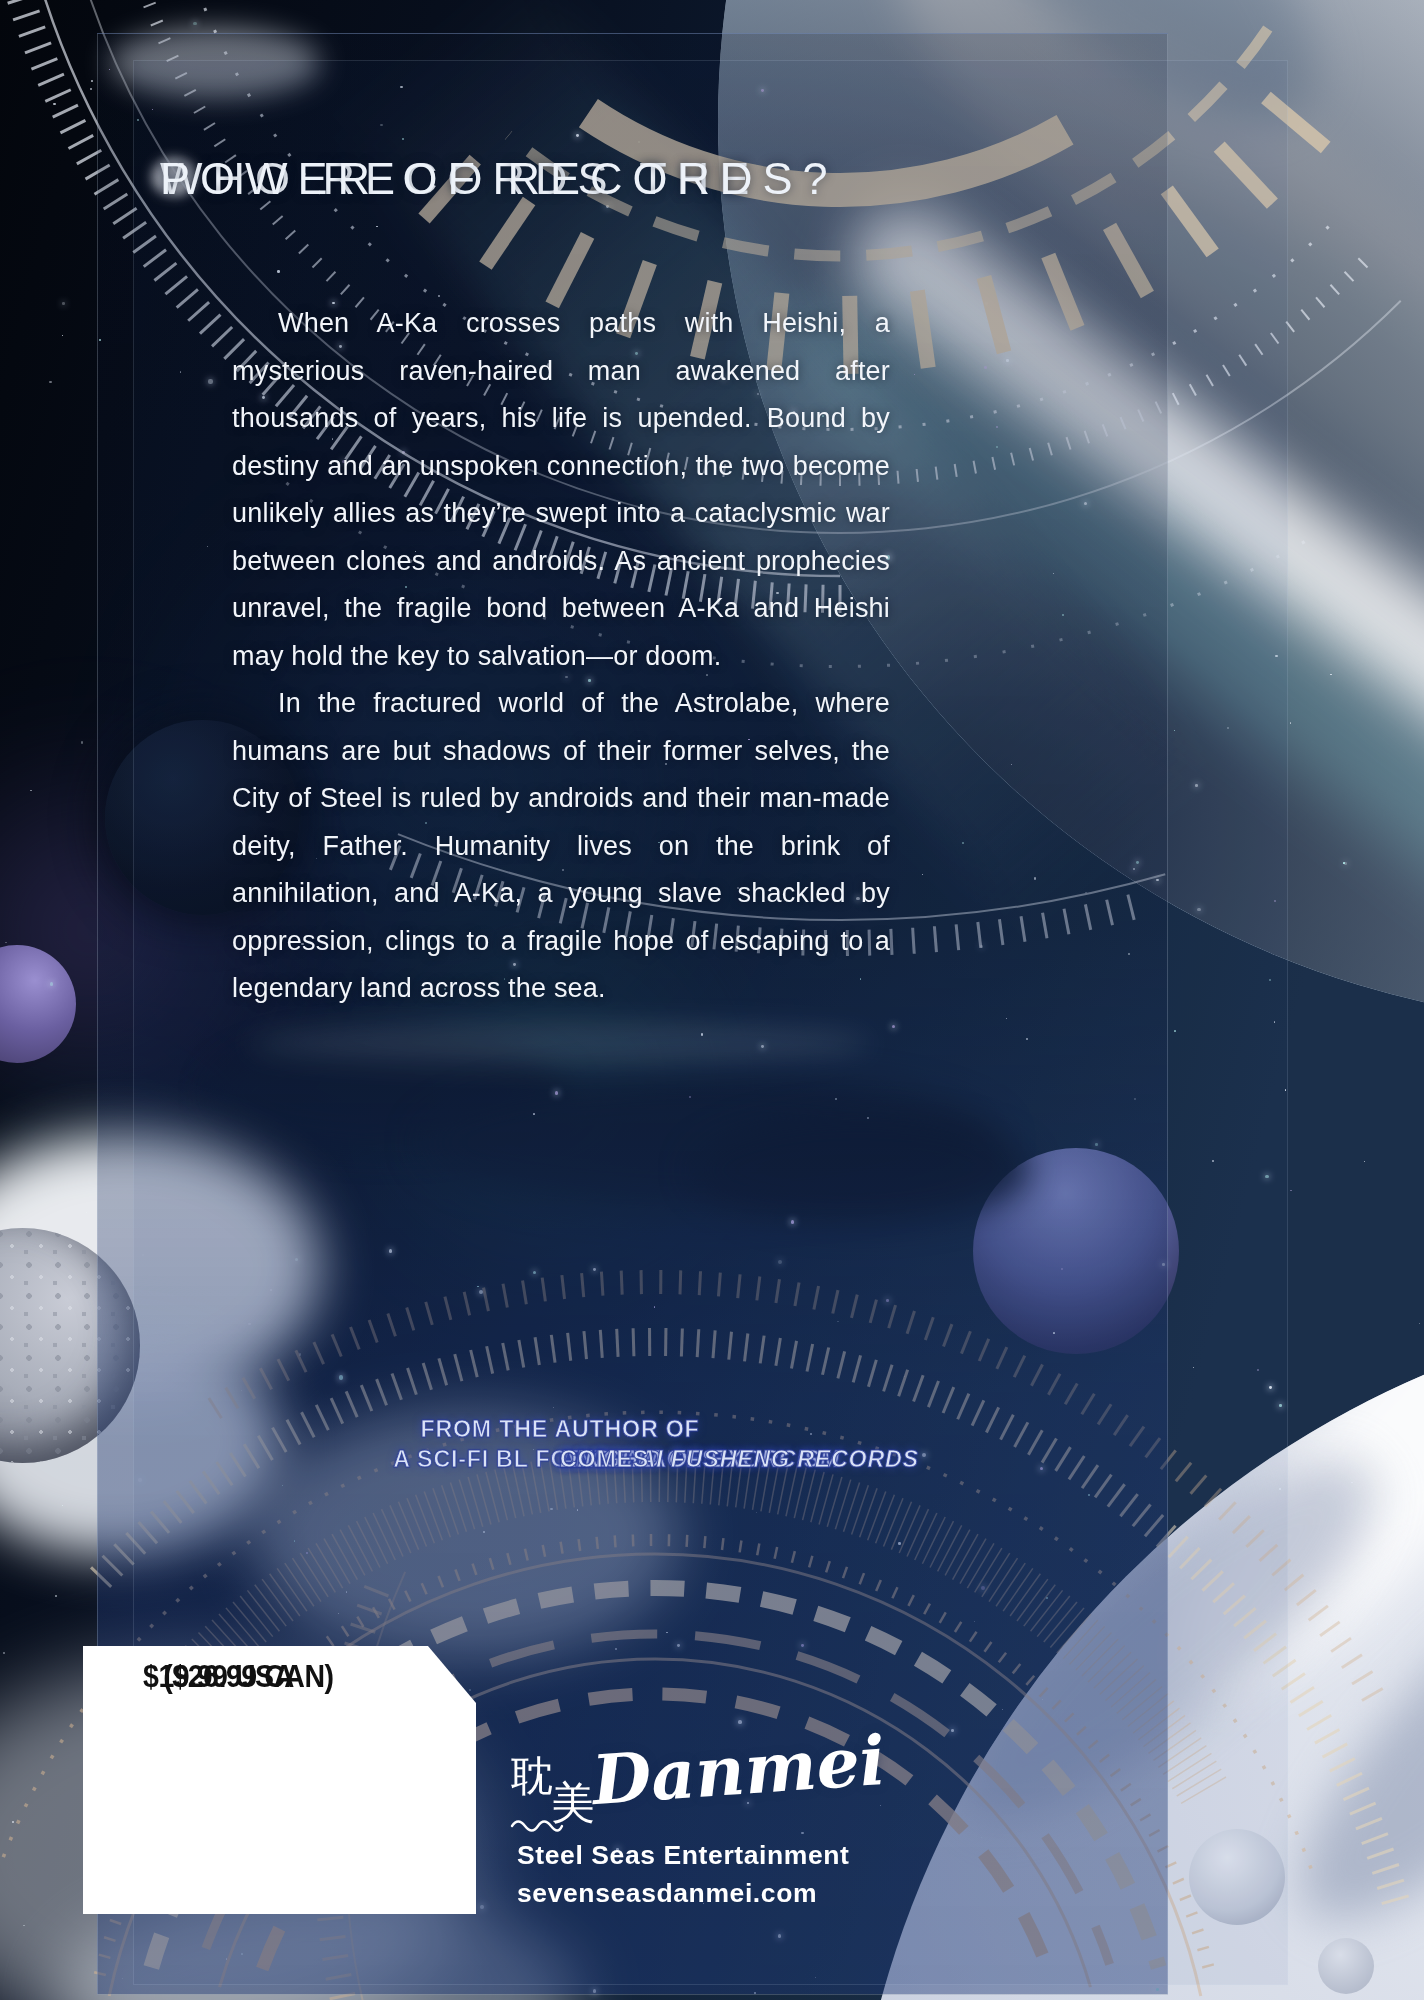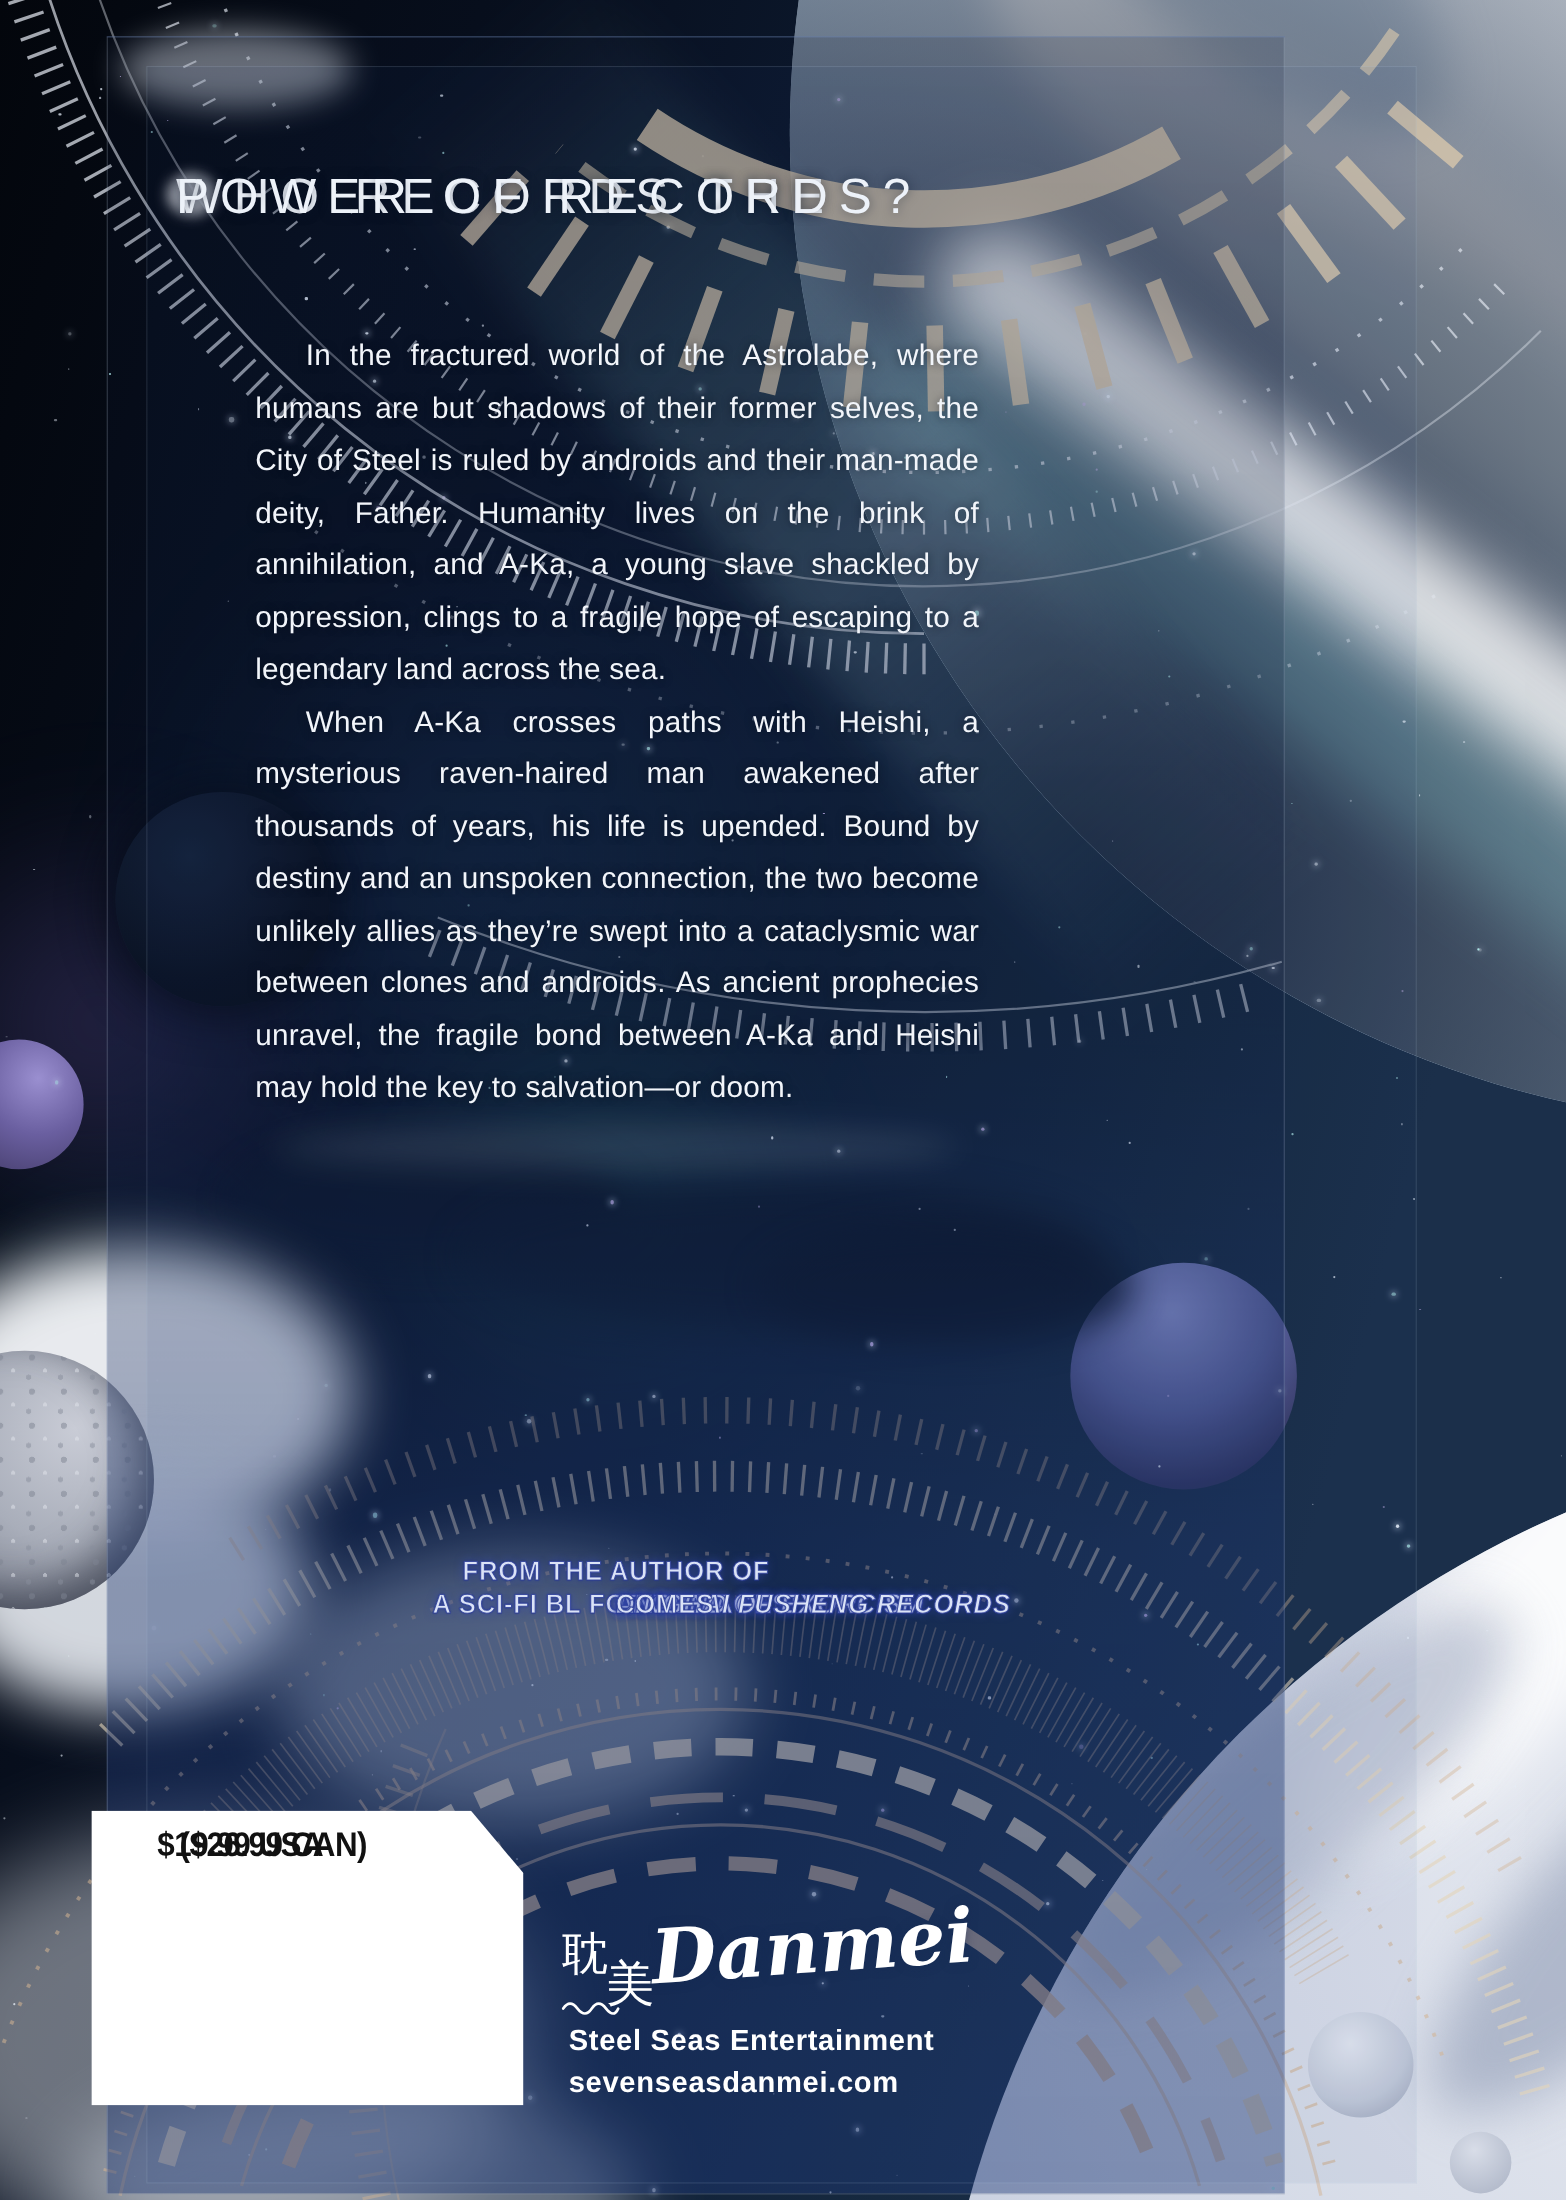--- a/index.html
+++ b/index.html
@@ -1274,22 +1274,22 @@
 
   <div id="panel-a" class="panel"></div>
   <div id="panel-b" class="panel"></div>
 
   <div id="headline">
     <div>WHO RECORDS THE</div>
     <div>POWER OF RECORDS?</div>
   </div>
 
   <div id="synopsis">
+    <p>When A-Ka crosses paths with Heishi, a mysterious raven-haired man awakened after thousands of years, his life is upended. Bound by destiny and an unspoken connection, the two become unlikely allies as they’re swept into a cataclysmic war between clones and androids. As ancient prophecies unravel, the fragile bond between A-Ka and Heishi may hold the key to salvation—or doom.</p>
     <p>In the fractured world of the Astrolabe, where humans are but shadows of their former selves, the City of Steel is ruled by androids and their man-made deity, Father. Humanity lives on the brink of annihilation, and A-Ka, a young slave shackled by oppression, clings to a fragile hope of escaping to a legendary land across the sea.</p>
-    <p>When A-Ka crosses paths with Heishi, a mysterious raven-haired man awakened after thousands of years, his life is upended. Bound by destiny and an unspoken connection, the two become unlikely allies as they’re swept into a cataclysmic war between clones and androids. As ancient prophecies unravel, the fragile bond between A-Ka and Heishi may hold the key to salvation—or doom.</p>
   </div>
 
   <div id="blurb">
     <div>FROM THE AUTHOR OF</div>
     <div>
         <i>LEGEND OF EXORCISM</i>
         <span> AND</span>
       </div>
     <div>
         <i>DINGHAI FUSHENG RECORDS</i>

